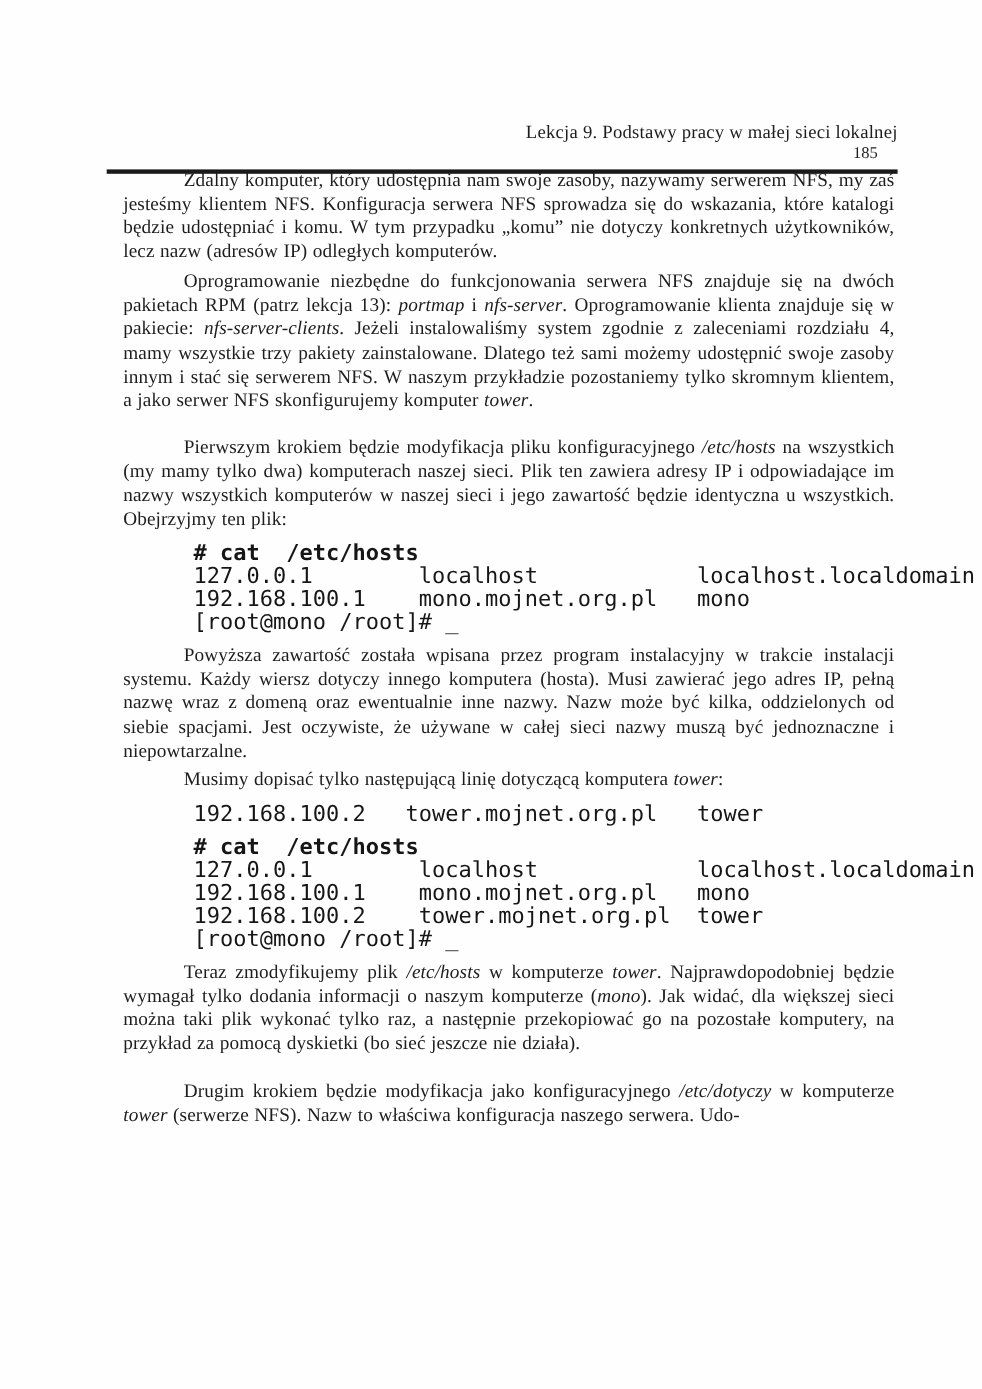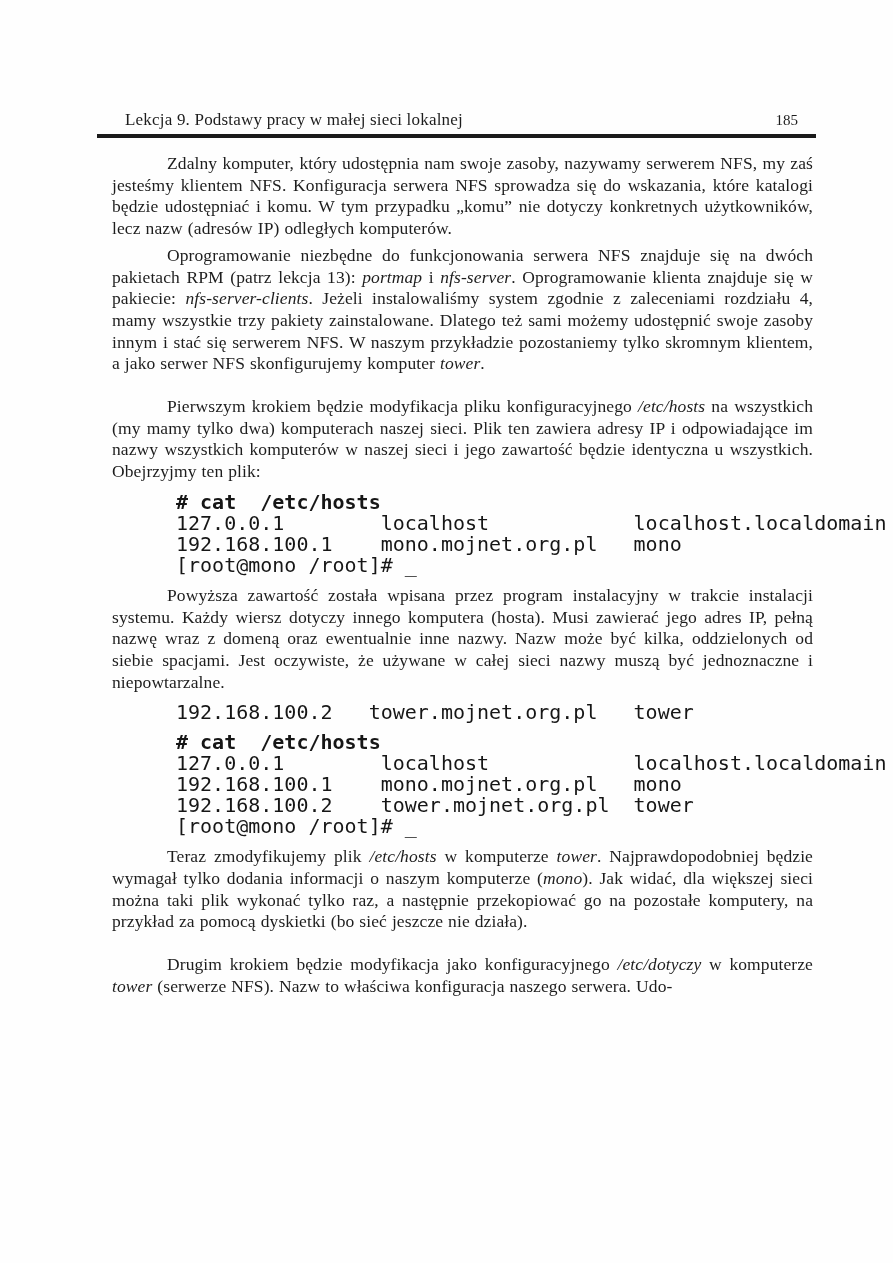--- a/index.html
+++ b/index.html
@@ -16,21 +16,21 @@
     font-family:"Liberation Serif","DejaVu Serif",serif;
     color:var(--ink);
     overflow:hidden;
   }
   
   .running-header{
     position:absolute;top:110px;left:97px;width:719px;
     display:flex;justify-content:space-between;align-items:flex-end;
     border-bottom:4px solid var(--rule);
     padding-bottom:4px;
-    font-size:17px;line-height:20px;
+    font-size:17px;line-height:20px;flex-direction:column;
   }
   .running-header .title{padding-left:28px;letter-spacing:.2px;}
   .running-header .pagenum{padding-right:18px;font-size:15px;}
   
   .content{
     position:absolute;top:148px;left:112px;width:701px;
     font-size:17.5px;line-height:21.7px;
   }
   .content p{
     text-align:justify;
@@ -69,20 +69,21 @@
 
     <p class="gap"><span>Pierwszym krokiem będzie modyfikacja pliku konfiguracyjnego </span><span class="it">/etc/hosts</span><span> na wszystkich (my mamy tylko dwa) komputerach naszej sieci. Plik ten zawiera adresy IP i odpowiadające im nazwy wszystkich komputerów w naszej sieci i jego zawartość będzie identyczna u wszystkich. Obejrzyjmy ten plik:</span></p>
 
     <pre><span class="cmd"># cat  /etc/hosts</span><span>
 127.0.0.1        localhost            localhost.localdomain
 192.168.100.1    mono.mojnet.org.pl   mono
 [root@mono /root]# _</span></pre>
 
     <p class="gap-sm"><span>Powyższa zawartość została wpisana przez program instalacyjny w trakcie instalacji systemu. Każdy wiersz dotyczy innego komputera (hosta). Musi zawierać jego adres IP, pełną nazwę wraz z domeną oraz ewentualnie inne nazwy. Nazw może być kilka, oddzielonych od siebie spacjami. Jest oczywiste, że używane w całej sieci nazwy muszą być jednoznaczne i niepowtarzalne.</span></p>
 
+    <p><span>Musimy dopisać tylko następującą linię dotyczącą komputera </span><span class="it">tower</span><span>:</span></p>
 
     <pre>192.168.100.2   tower.mojnet.org.pl   tower</pre>
 
 
     <pre><span class="cmd"># cat  /etc/hosts</span><span>
 127.0.0.1        localhost            localhost.localdomain
 192.168.100.1    mono.mojnet.org.pl   mono
 192.168.100.2    tower.mojnet.org.pl  tower
 [root@mono /root]# _</span></pre>
 

